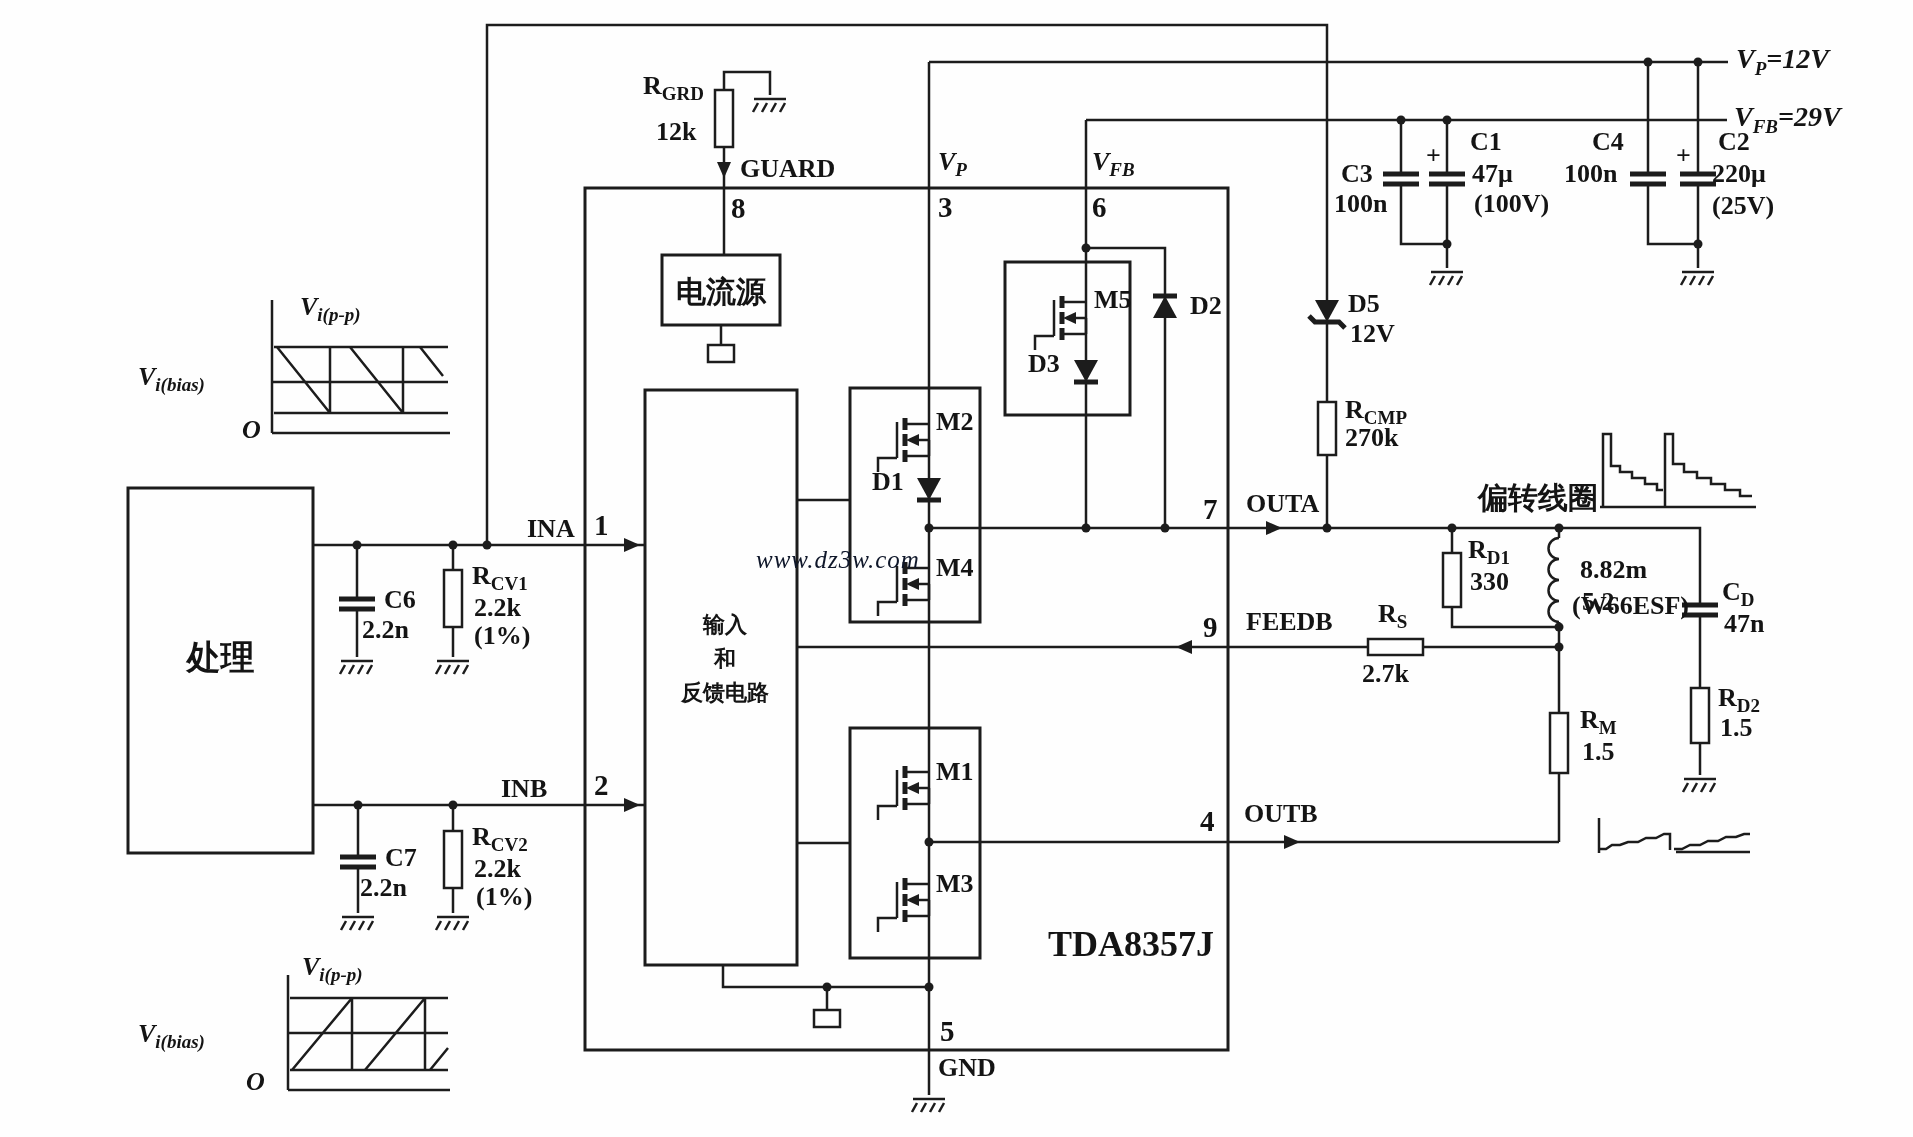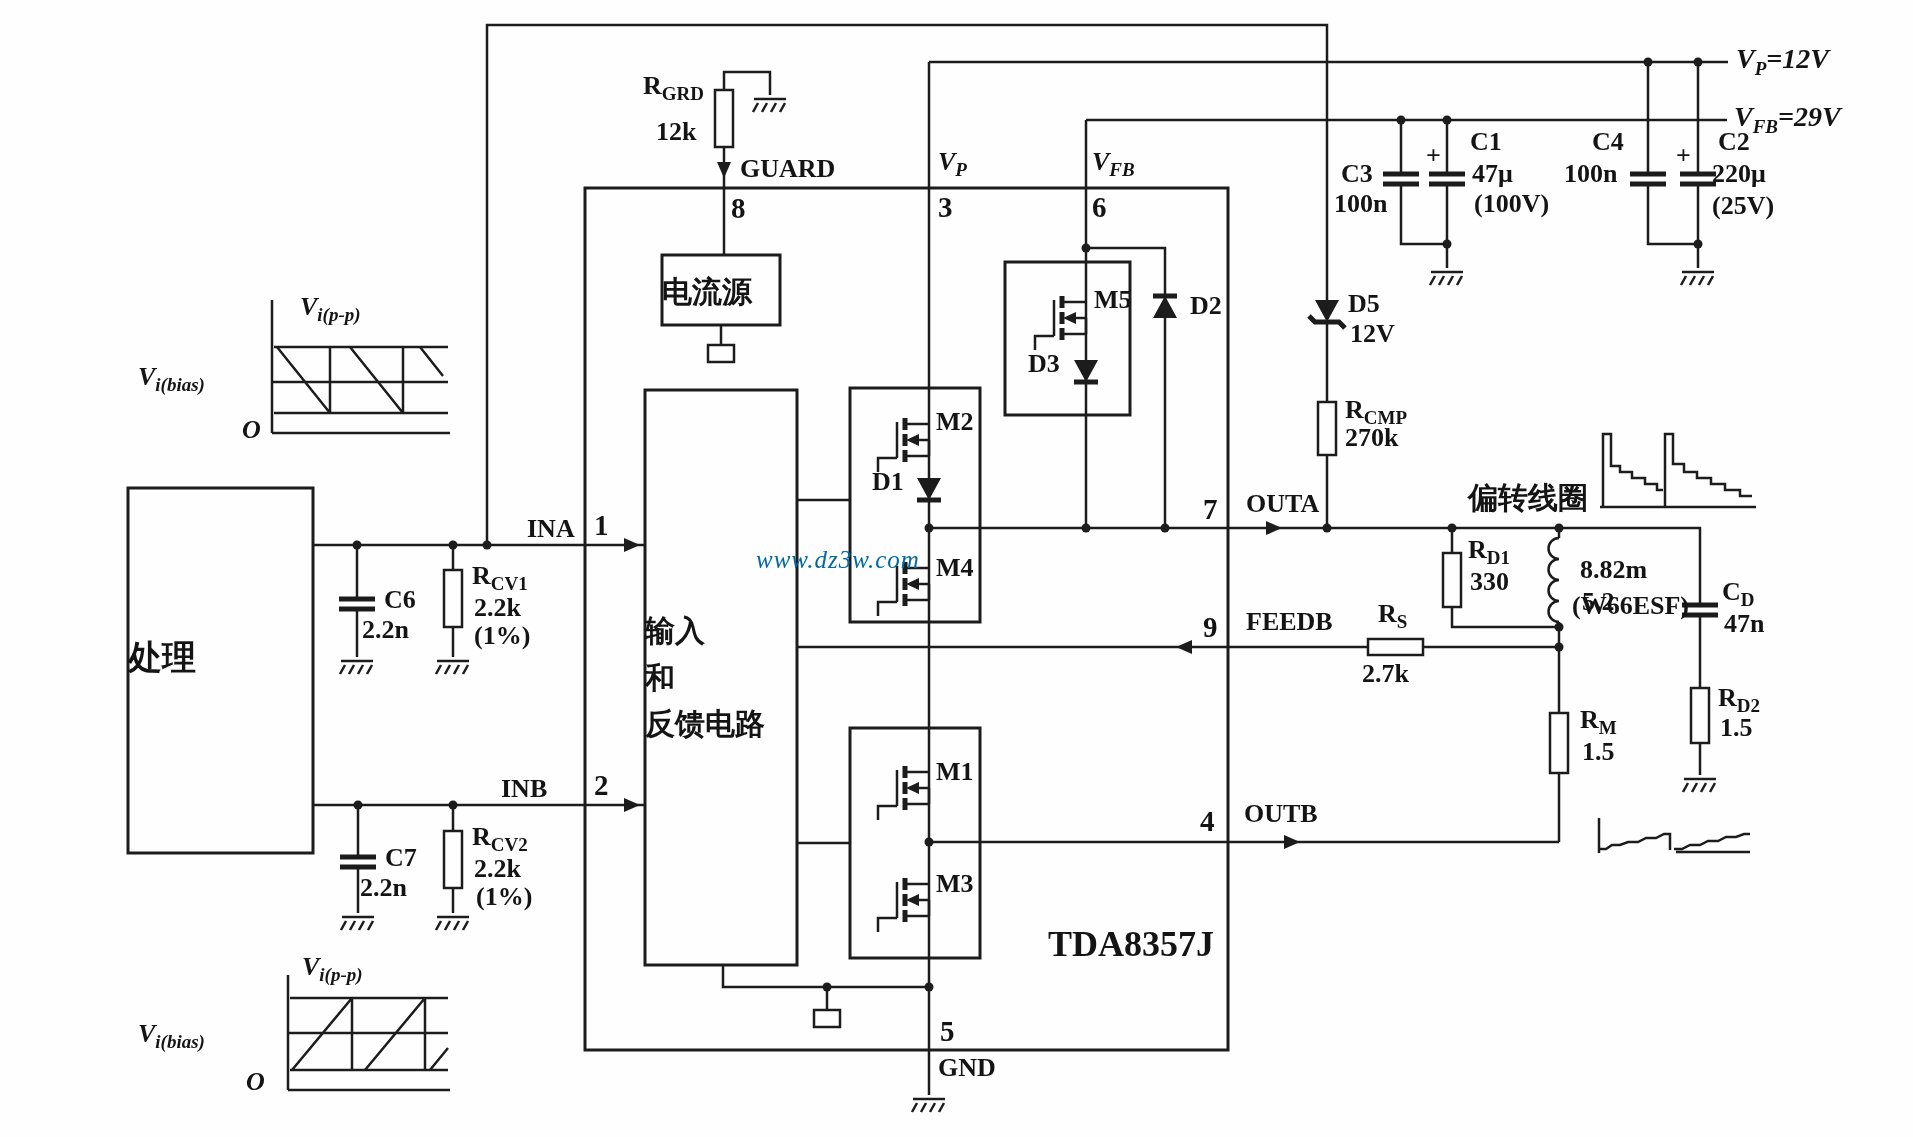--- a/index.html
+++ b/index.html
@@ -10,23 +10,23 @@
   svg .fill{fill:#1c1c1c;stroke:none;}
   svg .box{stroke-width:3;fill:none;}
   svg .ch{stroke-width:5;}
   svg .thick{stroke-width:5;}
   svg .comp{fill:#fefefe;stroke-width:2.5;}
   .lbl{position:absolute;font-size:26px;font-weight:700;white-space:nowrap;line-height:1.05;
        font-family:"Liberation Serif","DejaVu Serif",serif;}
   .lbl sub{font-size:19px;font-weight:700;}
   .it{font-style:italic;}
   .pin{font-size:29px;}
-  .blocktext{position:absolute;text-align:left;font-weight:600;
+  .blocktext{position:absolute;text-align:center;font-weight:600;
              font-family:"Liberation Sans","DejaVu Sans",sans-serif;}
-  .wm{position:absolute;font-size:25px;font-style:italic;color:#0369a1;font-weight:400;
+  .wm{position:absolute;font-size:25px;font-style:italic;color:#0f172a;font-weight:400;
       font-family:"Liberation Serif","DejaVu Serif",serif;letter-spacing:1px;}
   .big{font-size:36px;}
 </style>
 </head>
 <body>
 
 <div id="canvas">
 
 <svg width="1913" height="1137" viewBox="0 0 1913 1137">
   <defs>
@@ -229,21 +229,21 @@
 <div class="lbl it" style="left:138px;top:363px"><span>V</span><sub>i(bias)</sub></div>
 <div class="lbl it" style="left:242px;top:416px">O</div>
 
 <div class="lbl it" style="left:302px;top:953px"><span>V</span><sub>i(p-p)</sub></div>
 <div class="lbl it" style="left:138px;top:1020px"><span>V</span><sub>i(bias)</sub></div>
 <div class="lbl it" style="left:246px;top:1068px">O</div>
 
 <div class="blocktext" style="left:128px;top:630px;width:185px;font-size:34px;line-height:1.6">
       <div>处理</div>
 </div>
-<div class="blocktext" style="left:645px;top:608px;width:160px;font-size:30px;line-height:1.55">
+<div class="blocktext" style="left:645px;top:608px;width:160px;font-size:22px;line-height:1.55">
   <div>输入</div>
       <div>和</div>
       <div>反馈电路</div>
 </div>
 <div class="blocktext" style="left:662px;top:272px;width:118px;font-size:30px">电流源</div>
 <div class="lbl big" style="left:1048px;top:926px">TDA8357J</div>
 <div class="blocktext" style="left:1468px;top:478px;width:140px;font-size:30px">偏转线圈</div>
 
 <div class="wm" style="left:756px;top:546px">www.dz3w.com</div>
 

